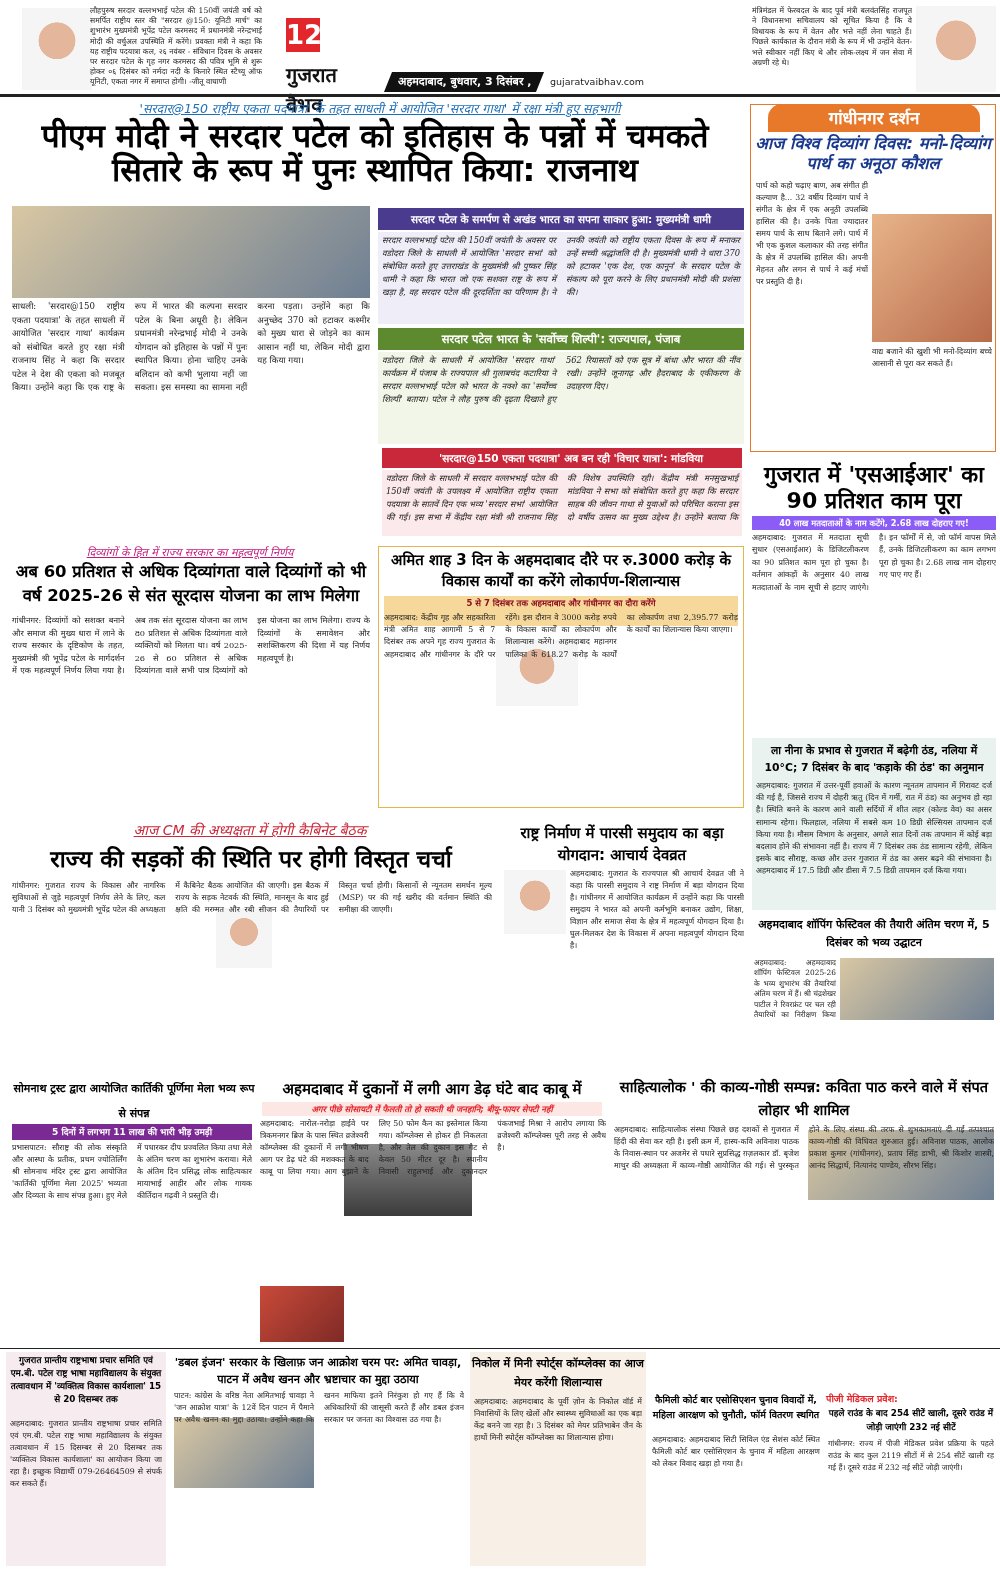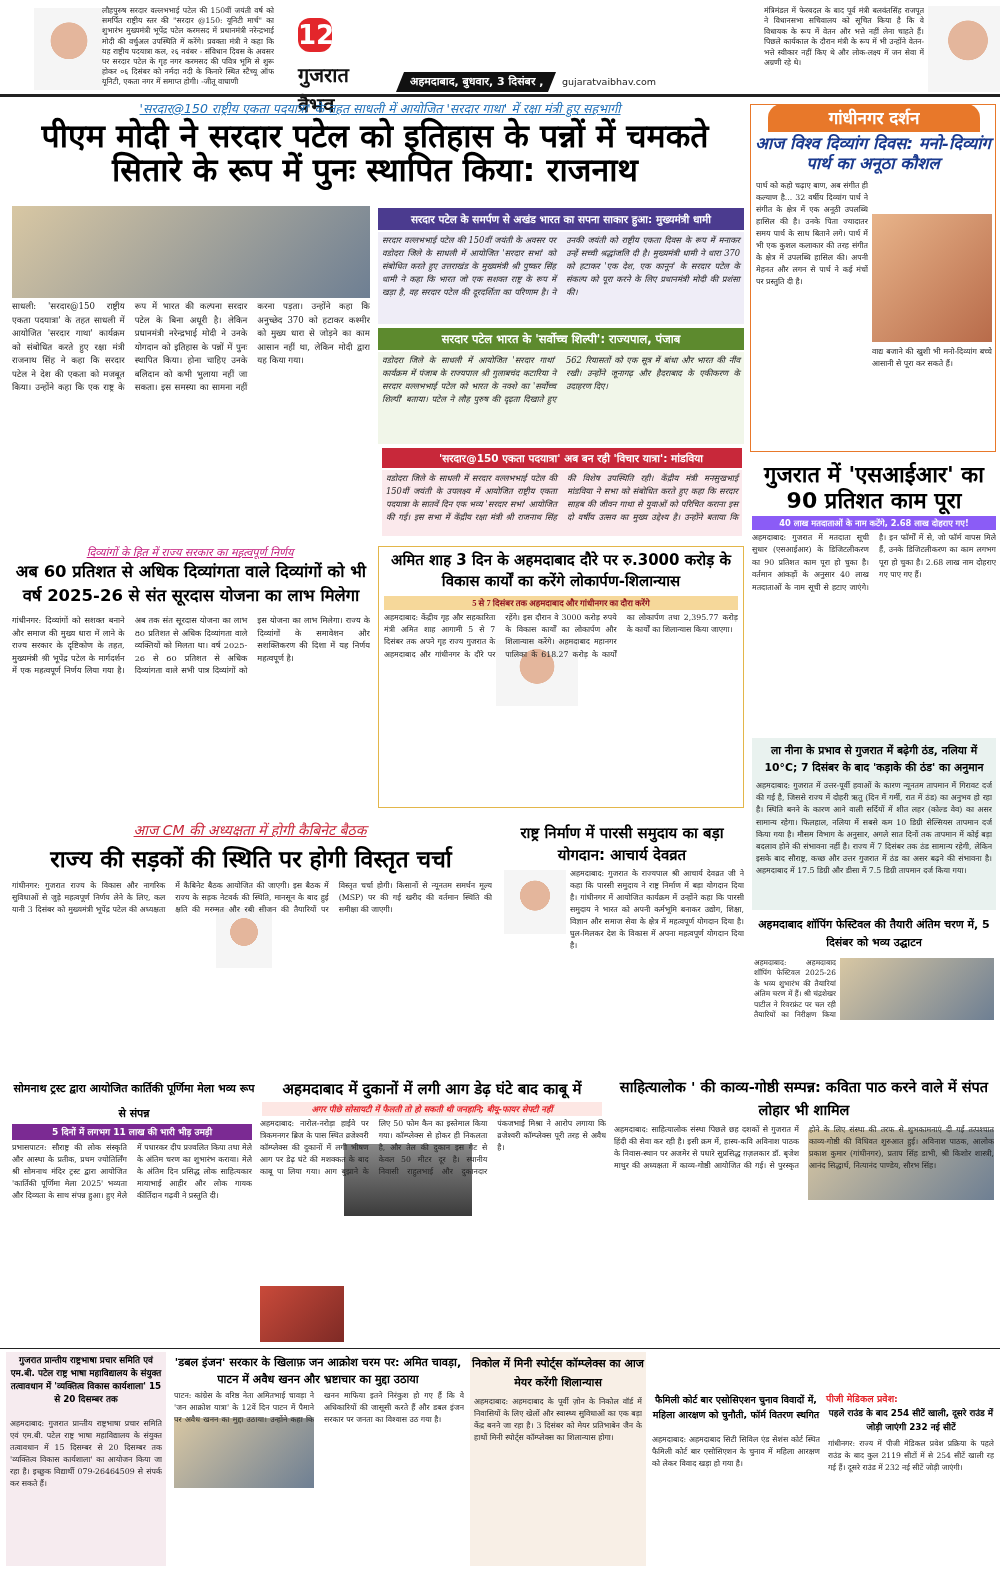--- a/index.html
+++ b/index.html
@@ -13,24 +13,24 @@
 .photo.warm{background:linear-gradient(135deg,#e8b48a,#b86b4a)}
 .photo.red{background:linear-gradient(135deg,#c94a3a,#7e2a25)}
 .photo.smoke{background:linear-gradient(180deg,#8a8a8a,#3b3b3b)}
 .photo.crowd{background:linear-gradient(135deg,#d8c7a3,#6e7f93)}
 .photo.face{background:radial-gradient(circle at 50% 40%,#e4b69c 0 30%,#f5f5f5 31%)}
 .rule{background:#222}
 </style>
 </head>
 <body>
 
-<div class="abs" style="left:16px;top:0;width:796px;height:96px;">
+<div class="abs" style="left:4px;top:0;width:796px;height:96px;">
   <div class="abs photo face" style="left:18px;top:8px;width:70px;height:82px;"></div>
   <div class="abs body-text" style="left:86px;top:6px;width:172px;height:86px;font-size:7.6px;line-height:10.2px;">लौहपुरुष सरदार वल्लभभाई पटेल की 150वीं जयंती वर्ष को समर्पित राष्ट्रीय स्तर की "सरदार @150: यूनिटी मार्च" का शुभारंभ मुख्यमंत्री भूपेंद्र पटेल करमसद में प्रधानमंत्री नरेन्द्रभाई मोदी की वर्चुअल उपस्थिति में करेंगे। प्रवक्ता मंत्री ने कहा कि यह राष्ट्रीय पदयात्रा कल, २६ नवंबर - संविधान दिवस के अवसर पर सरदार पटेल के गृह नगर करमसद की पवित्र भूमि से शुरू होकर ०६ दिसंबर को नर्मदा नदी के किनारे स्थित स्टैच्यू ऑफ यूनिटी, एकता नगर में समाप्त होगी। -जीतू वाघाणी</div>
-  <div class="abs" style="left:282px;top:18px;width:34px;height:34px;background:#e3262b;color:#fff;font-weight:bold;font-size:26px;text-align:center;line-height:34px;border-radius:12px;">12</div>
+  <div class="abs" style="left:282px;top:18px;width:34px;height:34px;background:#e3262b;color:#fff;font-weight:bold;font-size:26px;text-align:center;line-height:34px;">12</div>
   <div class="abs" style="left:282px;top:60px;width:90px;height:30px;font-size:20px;font-weight:bold;color:#111;line-height:30px;">गुजरात वैभव</div>
   <div class="abs" style="left:380px;top:72px;width:160px;height:20px;background:#111;color:#fff;font-size:11px;font-weight:bold;line-height:20px;padding-left:14px;clip-path:polygon(8px 0,100% 0,calc(100% - 8px) 100%,0 100%);">अहमदाबाद, बुधवार, 3 दिसंबर , 2025</div>
   <div class="abs" style="left:546px;top:76px;width:110px;height:16px;font-size:9.5px;color:#222;">gujaratvaibhav.com</div>
   <div class="abs body-text" style="left:748px;top:6px;width:160px;height:86px;font-size:7.6px;line-height:10.4px;">मंत्रिमंडल में फेरबदल के बाद पूर्व मंत्री बलवंतसिंह राजपूत ने विधानसभा सचिवालय को सूचित किया है कि वे विधायक के रूप में वेतन और भत्ते नहीं लेना चाहते हैं। पिछले कार्यकाल के दौरान मंत्री के रूप में भी उन्होंने वेतन-भत्ते स्वीकार नहीं किए थे और लोक-लक्ष्य में जन सेवा में अग्रणी रहे थे।</div>
   <div class="abs photo face" style="left:912px;top:6px;width:80px;height:86px;"></div>
 </div>
 <div class="abs rule" style="left:0;top:94px;width:1000px;height:3px;"></div>
 
 <div class="abs" style="left:20px;top:100px;width:720px;height:20px;font-size:12.5px;color:#1d6fb8;font-style:italic;text-align:center;text-decoration:underline;">'सरदार@150 राष्ट्रीय एकता पदयात्रा' के तहत साधली में आयोजित 'सरदार गाथा' में रक्षा मंत्री हुए सहभागी</div>
 <div class="abs hl-black" style="left:10px;top:120px;width:730px;height:84px;font-size:32px;">पीएम मोदी ने सरदार पटेल को इतिहास के पन्नों में चमकते सितारे के रूप में पुनः स्थापित किया: राजनाथ</div>
@@ -64,21 +64,21 @@
 <div class="abs hl-black" style="left:752px;top:916px;width:244px;height:38px;font-size:11px;line-height:18px;">अहमदाबाद शॉपिंग फेस्टिवल की तैयारी अंतिम चरण में, 5 दिसंबर को भव्य उद्घाटन</div>
 <div class="abs body-text" style="left:754px;top:958px;width:82px;height:62px;font-size:7.4px;line-height:10.4px;">अहमदाबाद: अहमदाबाद शॉपिंग फेस्टिवल 2025-26 के भव्य शुभारंभ की तैयारियां अंतिम चरण में हैं। श्री चंद्रशेखर पाटील ने रिवरफ्रंट पर चल रही तैयारियों का निरीक्षण किया और अधिकारियों को आवश्यक निर्देश दिए। यह फेस्टिवल 5 दिसंबर 2025 को शुरू होगा।</div>
 <div class="abs photo crowd" style="left:840px;top:958px;width:154px;height:62px;"></div>
 
 <div class="abs" style="left:20px;top:544px;width:340px;height:16px;font-size:11px;color:#c2187a;font-style:italic;text-align:center;text-decoration:underline;">दिव्यांगों के हित में राज्य सरकार का महत्वपूर्ण निर्णय</div>
 <div class="abs hl-black" style="left:8px;top:560px;width:366px;height:50px;font-size:16.5px;line-height:24px;">अब 60 प्रतिशत से अधिक दिव्यांगता वाले दिव्यांगों को भी वर्ष 2025-26 से संत सूरदास योजना का लाभ मिलेगा</div>
 <div class="abs body-text col3" style="left:12px;top:614px;width:358px;height:200px;font-size:8.2px;line-height:12.6px;">गांधीनगर: दिव्यांगों को सशक्त बनाने और समाज की मुख्य धारा में लाने के राज्य सरकार के दृष्टिकोण के तहत, मुख्यमंत्री श्री भूपेंद्र पटेल के मार्गदर्शन में एक महत्वपूर्ण निर्णय लिया गया है। अब तक संत सूरदास योजना का लाभ 80 प्रतिशत से अधिक दिव्यांगता वाले व्यक्तियों को मिलता था। वर्ष 2025-26 से 60 प्रतिशत से अधिक दिव्यांगता वाले सभी पात्र दिव्यांगों को इस योजना का लाभ मिलेगा। राज्य के दिव्यांगों के समावेशन और सशक्तिकरण की दिशा में यह निर्णय महत्वपूर्ण है।</div>
 
 <div class="abs" style="left:378px;top:546px;width:366px;height:262px;border:1px solid #e3b64a;"></div>
 <div class="abs hl-black" style="left:380px;top:550px;width:362px;height:44px;font-size:15px;line-height:21px;">अमित शाह 3 दिन के अहमदाबाद दौरे पर रु.3000 करोड़ के विकास कार्यों का करेंगे लोकार्पण-शिलान्यास</div>
-<div class="abs" style="left:384px;top:596px;width:354px;height:14px;background:#f6d89a;color:#8f1220;font-size:8.5px;font-weight:bold;text-align:center;line-height:14px;font-family:Liberation Serif, serif;">5 से 7 दिसंबर तक अहमदाबाद और गांधीनगर का दौरा करेंगे</div>
+<div class="abs" style="left:384px;top:596px;width:354px;height:30px;background:#f6d89a;color:#8f1220;font-size:8.5px;font-weight:bold;text-align:center;line-height:14px;">5 से 7 दिसंबर तक अहमदाबाद और गांधीनगर का दौरा करेंगे</div>
 <div class="abs photo face" style="left:496px;top:640px;width:82px;height:66px;"></div>
 <div class="abs body-text col3" style="left:384px;top:612px;width:354px;height:192px;font-size:7.8px;line-height:12.2px;">अहमदाबाद: केंद्रीय गृह और सहकारिता मंत्री अमित शाह आगामी 5 से 7 दिसंबर तक अपने गृह राज्य गुजरात के अहमदाबाद और गांधीनगर के दौरे पर रहेंगे। इस दौरान वे 3000 करोड़ रुपये के विकास कार्यों का लोकार्पण और शिलान्यास करेंगे। अहमदाबाद महानगर पालिका के 618.27 करोड़ के कार्यों का लोकार्पण तथा 2,395.77 करोड़ के कार्यों का शिलान्यास किया जाएगा।</div>
 
 <div class="abs" style="left:80px;top:820px;width:340px;height:20px;font-size:14px;color:#c8283a;font-style:italic;text-align:center;text-decoration:underline;">आज CM की अध्यक्षता में होगी कैबिनेट बैठक</div>
 <div class="abs hl-black" style="left:6px;top:842px;width:490px;height:34px;font-size:23px;line-height:34px;">राज्य की सड़कों की स्थिति पर होगी विस्तृत चर्चा</div>
 <div class="abs photo face" style="left:216px;top:908px;width:56px;height:60px;"></div>
 <div class="abs body-text col3" style="left:12px;top:880px;width:480px;height:180px;font-size:7.8px;line-height:12px;">गांधीनगर: गुजरात राज्य के विकास और नागरिक सुविधाओं से जुड़े महत्वपूर्ण निर्णय लेने के लिए, कल यानी 3 दिसंबर को मुख्यमंत्री भूपेंद्र पटेल की अध्यक्षता में कैबिनेट बैठक आयोजित की जाएगी। इस बैठक में राज्य के सड़क नेटवर्क की स्थिति, मानसून के बाद हुई क्षति की मरम्मत और रबी सीजन की तैयारियों पर विस्तृत चर्चा होगी। किसानों से न्यूनतम समर्थन मूल्य (MSP) पर की गई खरीद की वर्तमान स्थिति की समीक्षा की जाएगी।</div>
 
 <div class="abs hl-black" style="left:500px;top:822px;width:244px;height:44px;font-size:15px;line-height:22px;">राष्ट्र निर्माण में पारसी समुदाय का बड़ा योगदान: आचार्य देवव्रत</div>
 <div class="abs photo face" style="left:504px;top:870px;width:62px;height:64px;"></div>

